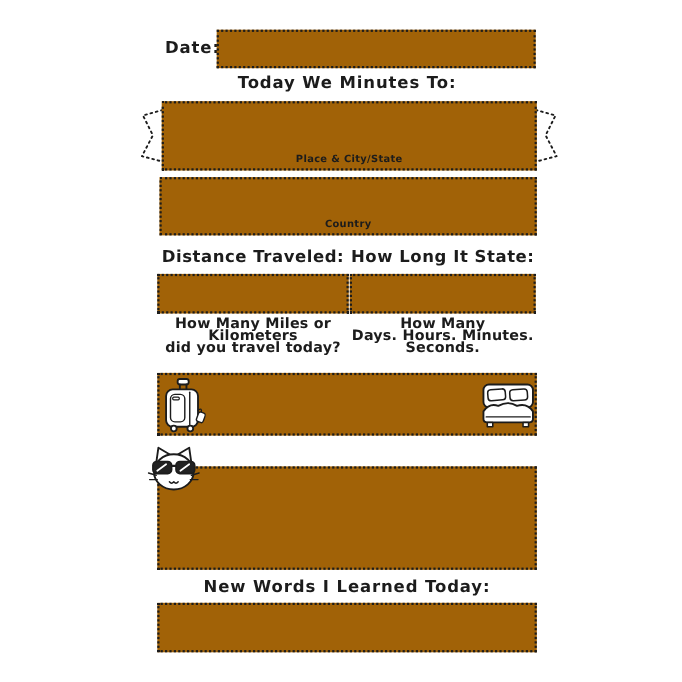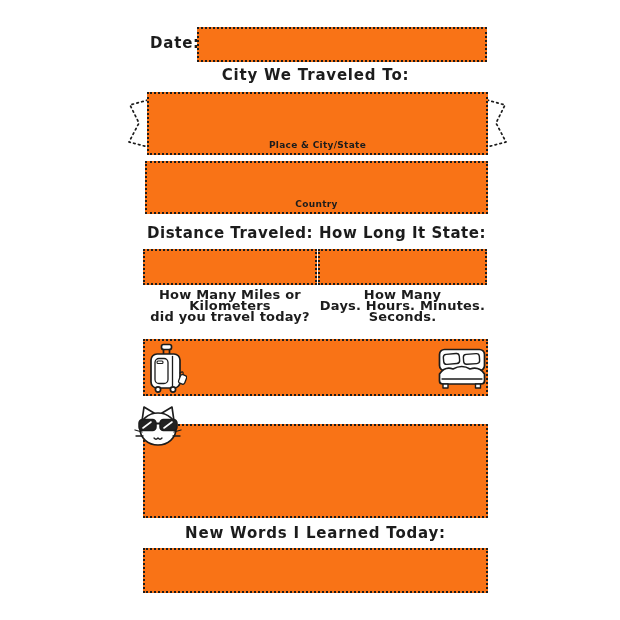--- a/index.html
+++ b/index.html
@@ -9,21 +9,21 @@
     height: 620px;
     background: #ffffff;
     font-family: "DejaVu Sans", sans-serif;
     color: #1c1c1c;
     overflow: hidden;
   }
   .box {
     position: absolute;
     box-sizing: border-box;
     border: 2px dotted #1c1c1c;
-    background: #f97316;
+    background: #a16207;
   }
   .heading {
     position: absolute;
     font-weight: bold;
     text-align: center;
     white-space: nowrap;
     letter-spacing: 0.8px;
     font-size: 15px;
     line-height: 18px;
   }
@@ -55,21 +55,21 @@
 </head>
 <body>
 
 <div class="sheet">
 
   <div class="heading" style="left:150px; top:34px; text-align:left;">Date:</div>
   <div class="box" style="left:197px; top:27px; width:290px; height:35px;">
     <span class="field-value"></span>
   </div>
 
-  <div class="heading" style="left:143px; top:66px; width:345px;">City We Traveled To:</div>
+  <div class="heading" style="left:143px; top:66px; width:345px;">Today We Minutes To:</div>
 
   <svg class="icon" style="left:126px; top:96px; z-index:1;" width="22" height="57" viewBox="0 0 22 57">
     <path d="M 22 4 L 4 9 L 13 27 L 3 46 L 22 51" fill="none" stroke="#1c1c1c" stroke-width="1.7" stroke-dasharray="1.6 3.4" stroke-linecap="round" stroke-linejoin="round"></path>
   </svg>
   <svg class="icon" style="left:487px; top:96px; z-index:1;" width="22" height="57" viewBox="0 0 22 57">
     <path d="M 0 4 L 18 9 L 9 27 L 19 46 L 0 51" fill="none" stroke="#1c1c1c" stroke-width="1.7" stroke-dasharray="1.6 3.4" stroke-linecap="round" stroke-linejoin="round"></path>
   </svg>
 
   <div class="box" style="left:147px; top:92px; width:341px; height:63px; z-index:2;">
     <span class="field-value"></span>

